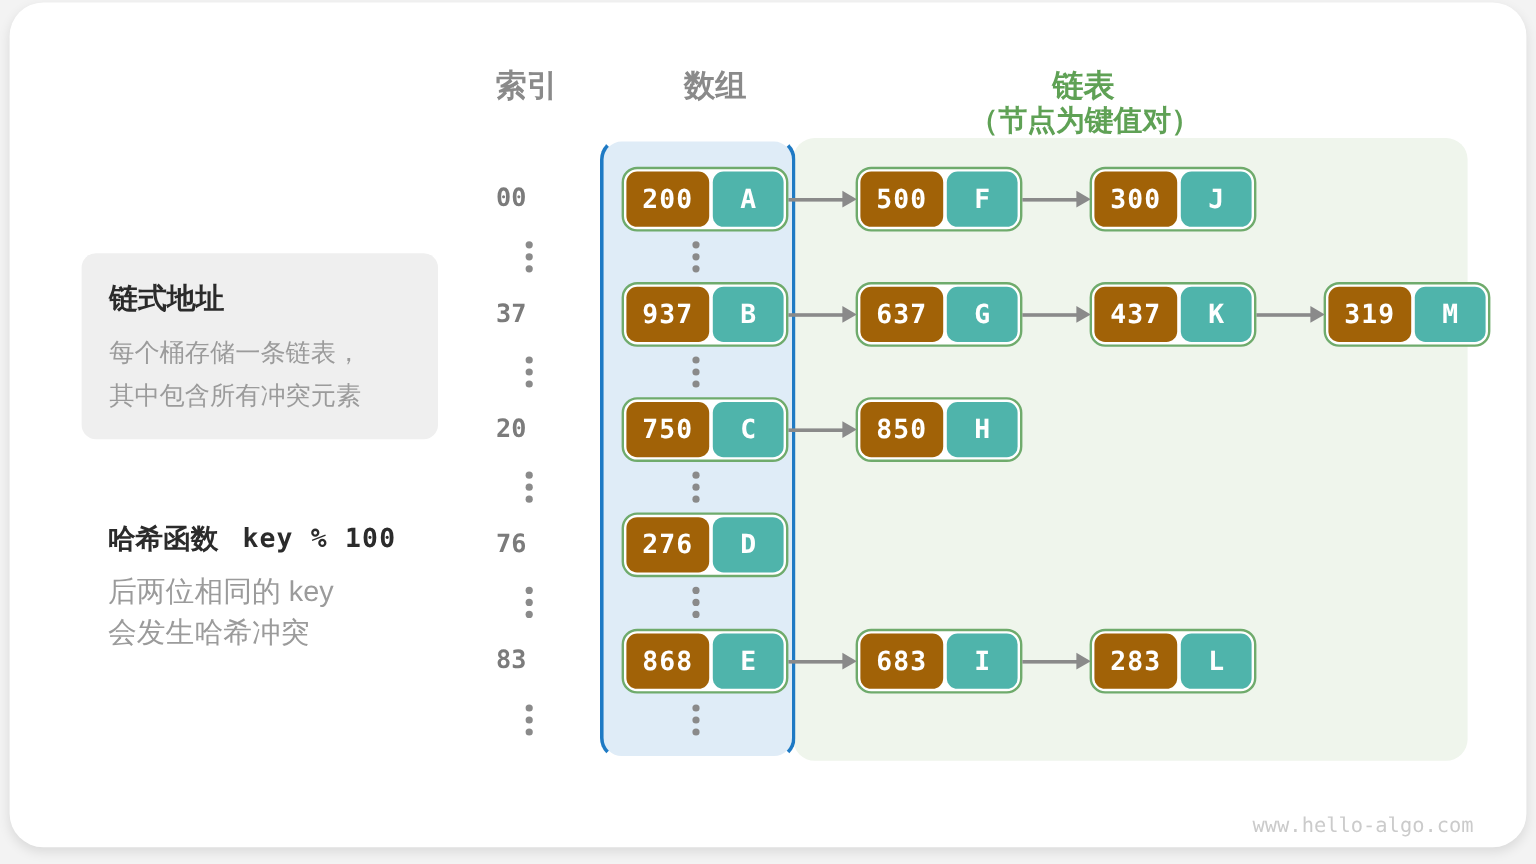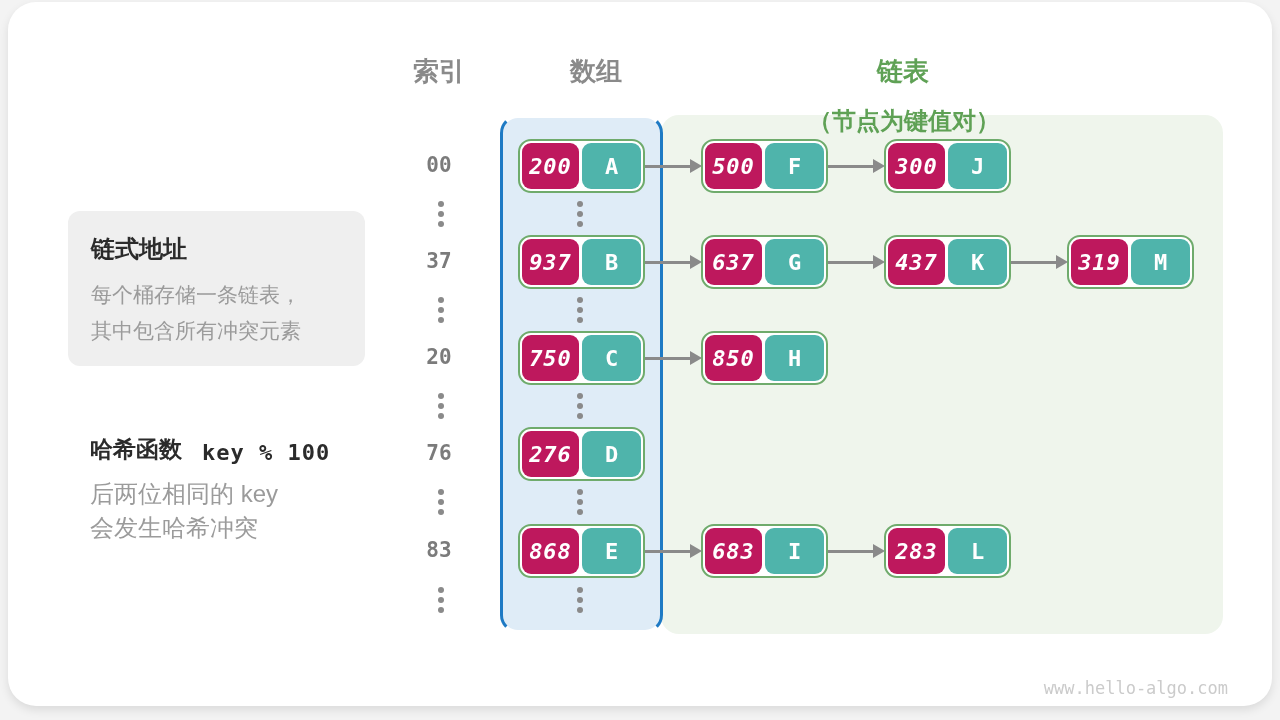--- a/index.html
+++ b/index.html
@@ -11,21 +11,21 @@
   .card{
     position:absolute;left:8px;top:2px;right:8px;bottom:14px;
     background:#ffffff;border-radius:28px;
     box-shadow:0 4px 10px rgba(0,0,0,0.10);
   }
   
   .hdr{position:absolute;top:54px;font-size:26px;font-weight:bold;color:#8a8a8a;line-height:30px;}
   .hdr-index{left:402px;width:58px;text-align:center;}
   .hdr-array{left:558px;width:60px;text-align:center;}
   .hdr-list{left:798px;color:#5fa155;display:flex;align-items:center;flex-direction:column;}
-  .hdr-list-note{font-size:24px;font-weight:600;color:#5fa155;margin-left:2px;margin-top:20px;}
+  .hdr-list-note{font-size:24px;font-weight:600;color:#5fa155;margin-left:2px;}
   
   .list-bg{
     position:absolute;left:653px;top:113px;width:562px;height:519px;
     background:#eff5ec;border-radius:18px;
   }
   .array-bg{
     position:absolute;left:492px;top:113px;width:157px;height:512px;
     background:#dfecf7;background-clip:padding-box;
     border:3px solid transparent;
     border-left-color:#1e7ac4;border-right-color:#1e7ac4;
@@ -34,43 +34,43 @@
   
   .side-panel{
     position:absolute;left:60px;top:209px;width:297px;height:155px;
     background:#efefef;border-radius:12px;box-sizing:border-box;
     padding:22px 0 0 23px;
   }
   .sp-title{font-size:24px;font-weight:bold;color:#2b2b2b;margin-bottom:12px;}
   .sp-line{font-size:21px;color:#9b9b9b;line-height:36px;}
   
   .hash-note{position:absolute;left:82px;top:432px;}
-  .hn-title{display:flex;align-items:flex-end;font-size:23px;font-weight:bold;color:#2b2b2b;}
+  .hn-title{display:flex;align-items:center;font-size:23px;font-weight:bold;color:#2b2b2b;}
   .hn-formula{font-family:"DejaVu Sans Mono","Liberation Mono",monospace;font-weight:bold;font-size:22px;margin-left:20px;letter-spacing:1px;}
   .hn-line{font-size:24px;color:#9b9b9b;line-height:34px;}
   .hn-lines{margin-top:12px;}
   
   .idx{
-    position:absolute;left:403px;width:56px;text-align:center;
+    position:absolute;left:390px;width:56px;text-align:center;
     font-family:"DejaVu Sans Mono","Liberation Mono",monospace;
     font-size:21px;font-weight:bold;color:#7b7b7b;line-height:26px;
   }
   
   .row{position:absolute;left:510px;display:flex;align-items:center;}
   .kv{
     display:flex;align-items:center;gap:3px;background:#ffffff;
     border:2px solid #6fab6c;border-radius:13px;padding:2px;flex:0 0 auto;
   }
   .cell{
     height:46px;display:flex;align-items:center;justify-content:center;
     border-radius:9px;color:#ffffff;
     font-family:"DejaVu Sans Mono","Liberation Mono",monospace;
     font-weight:bold;font-size:22px;
   }
-  .cell.key{width:57px;background:#be185d;letter-spacing:1px;font-style:italic;}
+  .cell.key{width:69px;background:#a16207;letter-spacing:1px;}
   .cell.val{width:59px;background:#4fb4ab;}
   
   .arrow{position:relative;width:56px;height:16px;flex:0 0 56px;}
   .arrow::before{
     content:"";position:absolute;left:0;right:9px;top:6.5px;height:3px;background:#8a8a8a;
   }
   .arrow::after{
     content:"";position:absolute;right:-1px;top:1px;
     border-left:12px solid #8a8a8a;border-top:7px solid transparent;border-bottom:7px solid transparent;
   }

